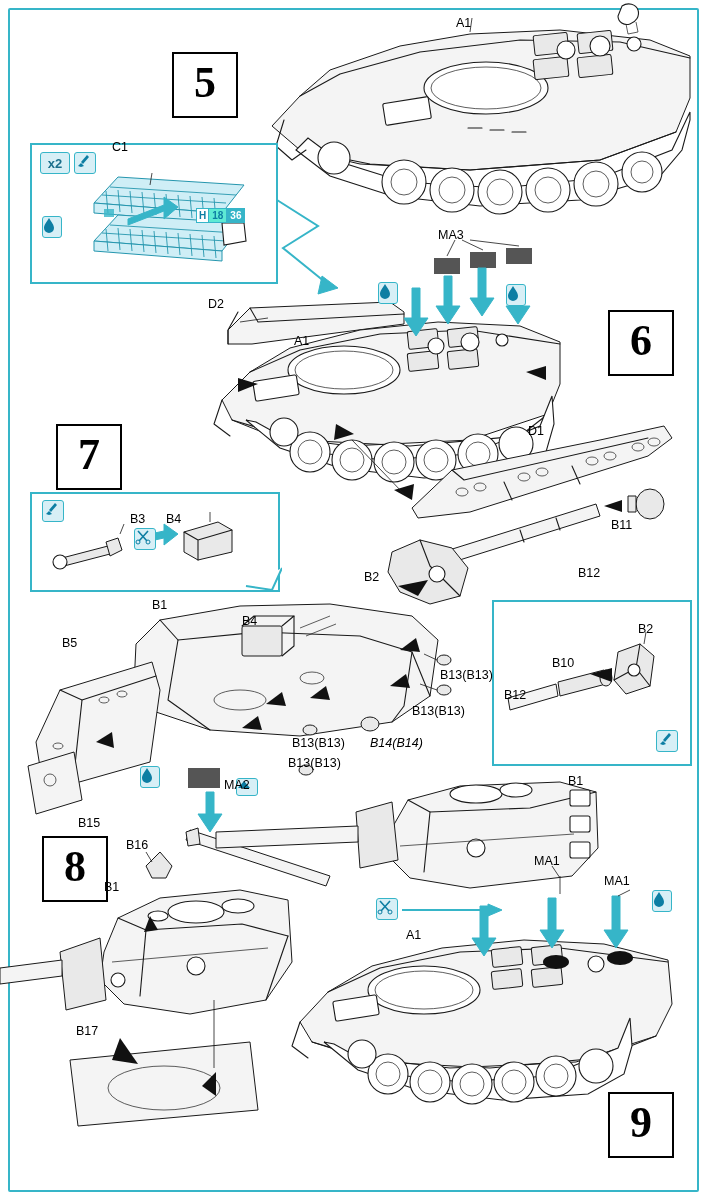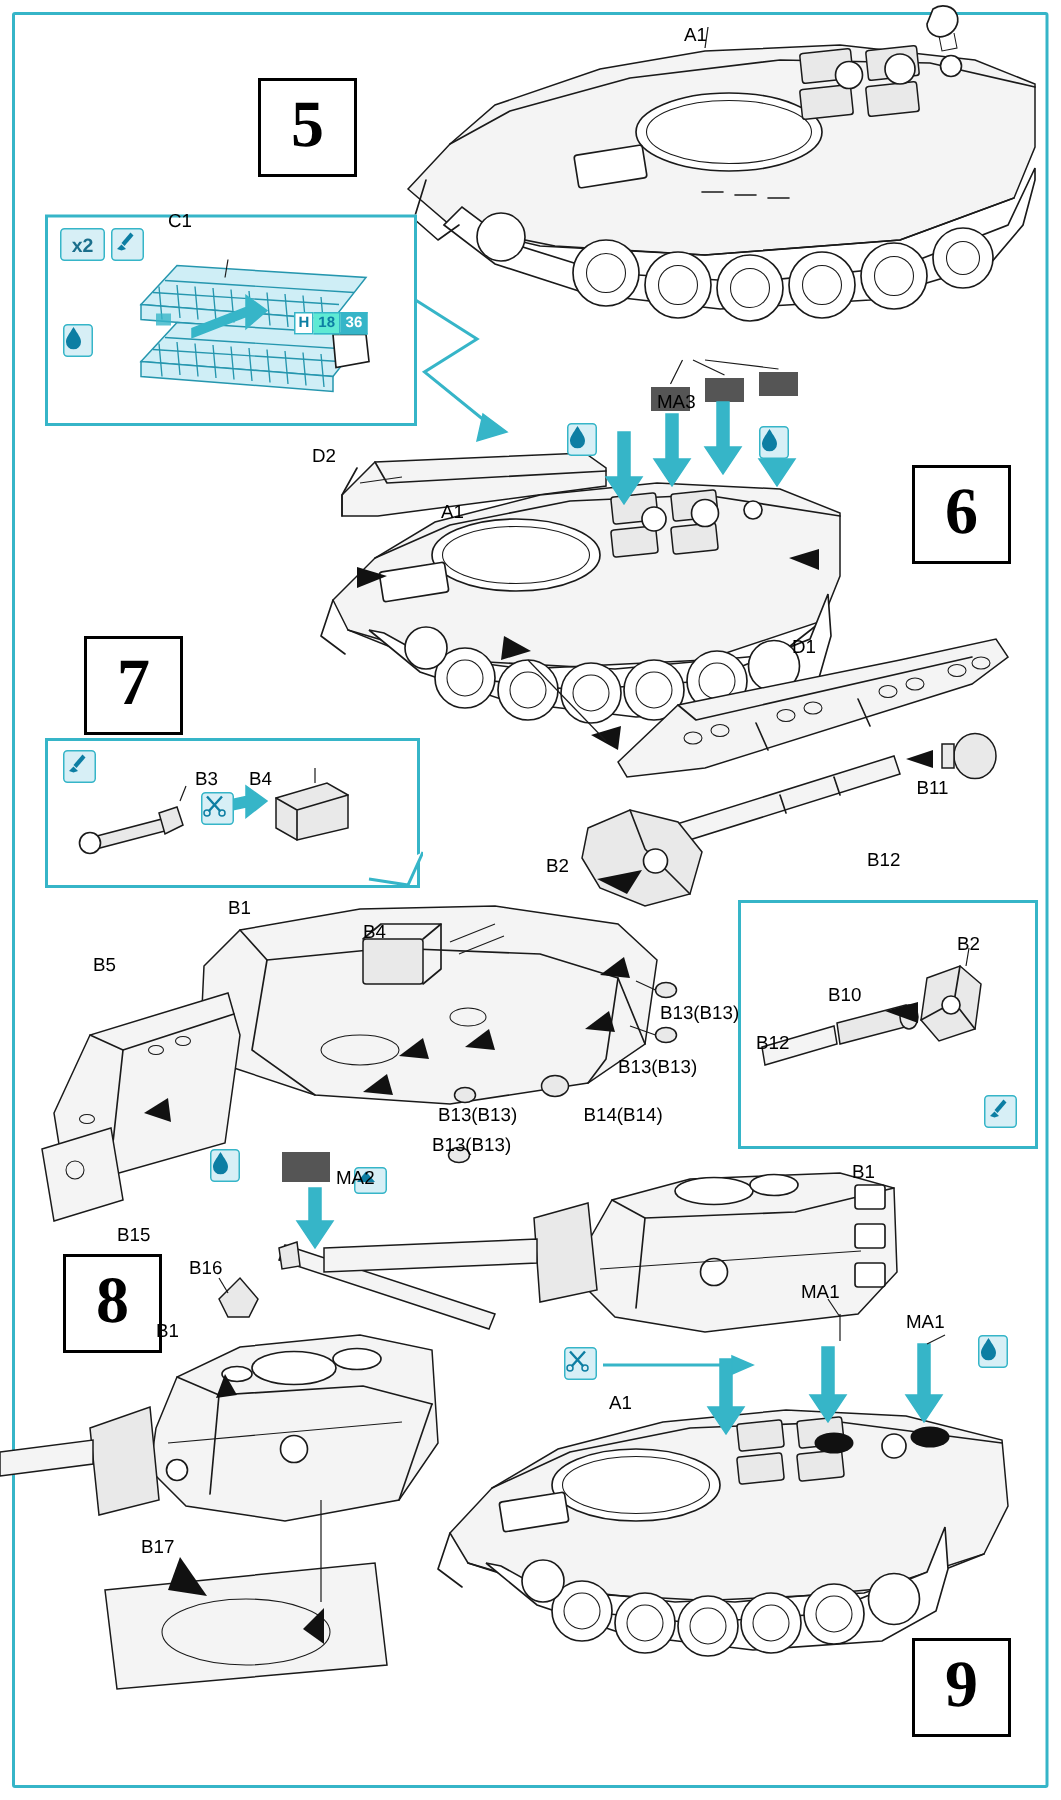--- a/index.html
+++ b/index.html
@@ -457,39 +457,39 @@
   <div class="badge glue" style="left:652px;top:890px;">
     <svg width="12" height="16" viewBox="0 0 12 16">
         <path d="M6 1 C9 6 11 8 11 11 a5 5 0 0 1 -10 0 C1 8 3 6 6 1 Z" fill="#0d7ea3"></path>
       </svg>
   </div>
 
   <div class="lbl" style="left:456px;top:16px;">A1</div>
 
   <div class="lbl" style="left:208px;top:297px;">D2</div>
   <div class="lbl" style="left:294px;top:334px;">A1</div>
-  <div class="lbl" style="left:438px;top:228px;margin-top:33px;">MA3</div>
+  <div class="lbl" style="left:438px;top:228px;">MA3</div>
   <div class="lbl" style="left:528px;top:424px;">D1</div>
 
   <div class="lbl" style="left:611px;top:518px;">B11</div>
   <div class="lbl" style="left:578px;top:566px;">B12</div>
   <div class="lbl" style="left:364px;top:570px;">B2</div>
   <div class="lbl" style="left:152px;top:598px;">B1</div>
   <div class="lbl" style="left:242px;top:614px;">B4</div>
   <div class="lbl" style="left:50px;top:636px;margin-left:12px;">B5</div>
   <div class="lbl" style="left:78px;top:816px;">B15</div>
   <div class="lbl" style="left:224px;top:778px;">MA2</div>
   <div class="lbl" style="left:440px;top:668px;">B13(B13)</div>
   <div class="lbl" style="left:412px;top:704px;">B13(B13)</div>
   <div class="lbl" style="left:292px;top:736px;">B13(B13)</div>
   <div class="lbl" style="left:288px;top:756px;">B13(B13)</div>
-  <div class="lbl" style="left:389px;top:736px;">B14(B14)</div>
+  <div class="lbl" style="left:370px;top:736px;font-style:italic;">B14(B14)</div>
 
   <div class="lbl" style="left:126px;top:838px;">B16</div>
   <div class="lbl" style="left:104px;top:880px;">B1</div>
-  <div class="lbl" style="left:76px;top:1024px;margin-left:18px;">B17</div>
+  <div class="lbl" style="left:76px;top:1024px;">B17</div>
 
   <div class="lbl" style="left:568px;top:774px;">B1</div>
   <div class="lbl" style="left:534px;top:854px;">MA1</div>
   <div class="lbl" style="left:604px;top:874px;">MA1</div>
   <div class="lbl" style="left:406px;top:928px;">A1</div>
 
 </div>
 
 </body></html>

